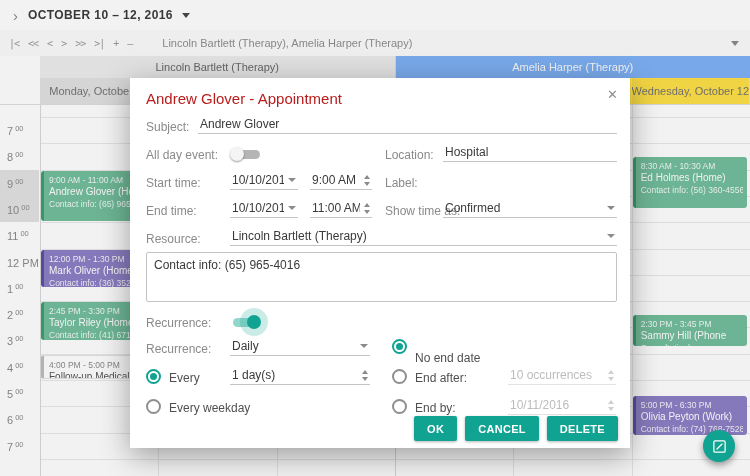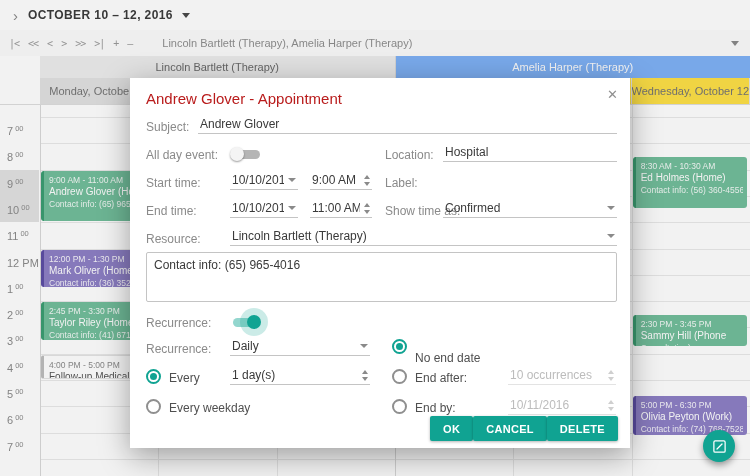--- a/index.html
+++ b/index.html
@@ -94,21 +94,21 @@
   .toggle.on .tg-track{background:var(--accent-light);}
   .toggle.on .tg-knob{left:17px;background:var(--accent);box-shadow:0 0 0 7px var(--accent-halo);}
 
   .radio{position:absolute;width:15px;height:15px;border:2px solid #8f8f8f;border-radius:50%;
          box-sizing:border-box;cursor:pointer;}
   .radio.sel{border-color:var(--accent);}
   .radio.sel::after{content:"";position:absolute;left:2px;top:2px;right:2px;bottom:2px;
                     background:var(--accent);border-radius:50%;}
   .rlabel{position:absolute;font-size:12px;color:#4f4f4f;white-space:nowrap;}
 
-  .btn-row{position:absolute;right:12px;top:338px;display:flex;gap:0;}
+  .btn-row{position:absolute;right:12px;top:338px;display:flex;gap:8px;}
   .btn{height:25px;background:var(--accent);color:#fff;font-size:11px;font-weight:bold;border:none;
        border-radius:2px;padding:0 13px;box-shadow:0 1px 3px rgba(0,0,0,.3);cursor:pointer;
        font-family:"Liberation Sans",sans-serif;letter-spacing:.3px;}
 
   .fab{position:absolute;left:703px;top:430px;width:32px;height:32px;border-radius:50%;
        background:var(--accent);box-shadow:0 3px 7px rgba(0,0,0,.4);display:flex;align-items:center;
        justify-content:center;z-index:11;cursor:pointer;}
 </style>
 </head>
 <body>

